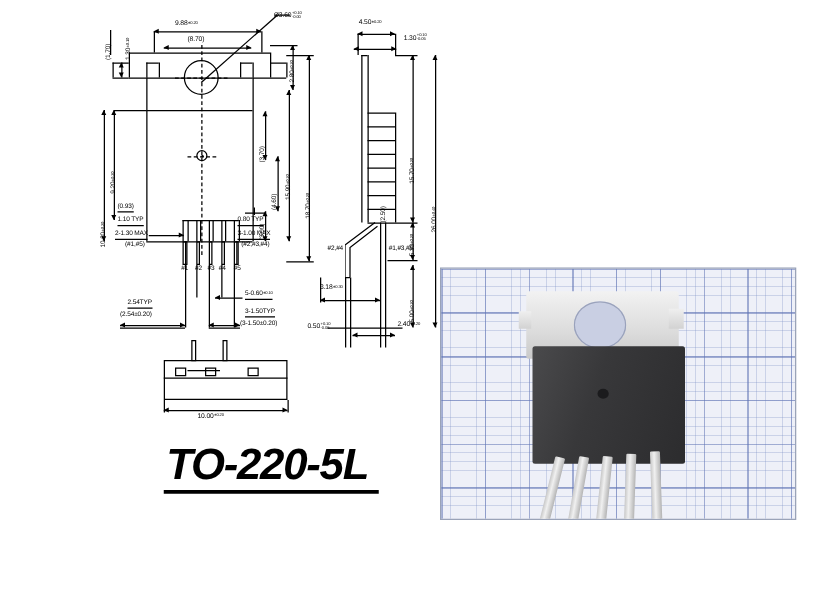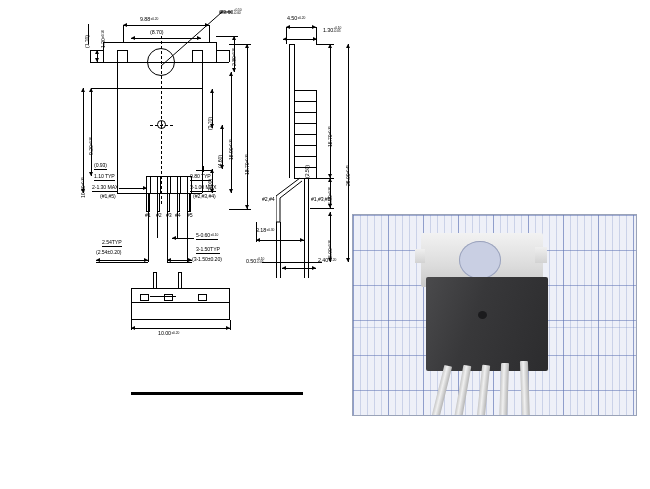--- a/index.html
+++ b/index.html
@@ -385,20 +385,21 @@
     <div class="ln hl" style="left:131px;top:328px;width:99px;"></div>
     <div class="ar ar-l" style="left:131px;top:326px;"></div>
     <div class="ar ar-r" style="left:226px;top:326px;"></div>
     <div class="ln vl" style="left:131px;top:320px;height:10px;"></div>
     <div class="ln vl" style="left:230px;top:320px;height:10px;"></div>
     <div class="dim b" style="left:158px;top:331px;">
       <span>10.00</span><span class="tol">±0.20</span>
     </div>
   </div>
 
+  <div class="title">TO-220-5L</div>
   <div class="title-rule"></div>
 
   <div class="photo">
     <div class="grid-fine"></div>
     <div class="grid-coarse"></div>
 
     <div class="part">
       <div class="tab"></div>
       <div class="tab-notch-l"></div>
       <div class="tab-notch-r"></div>

